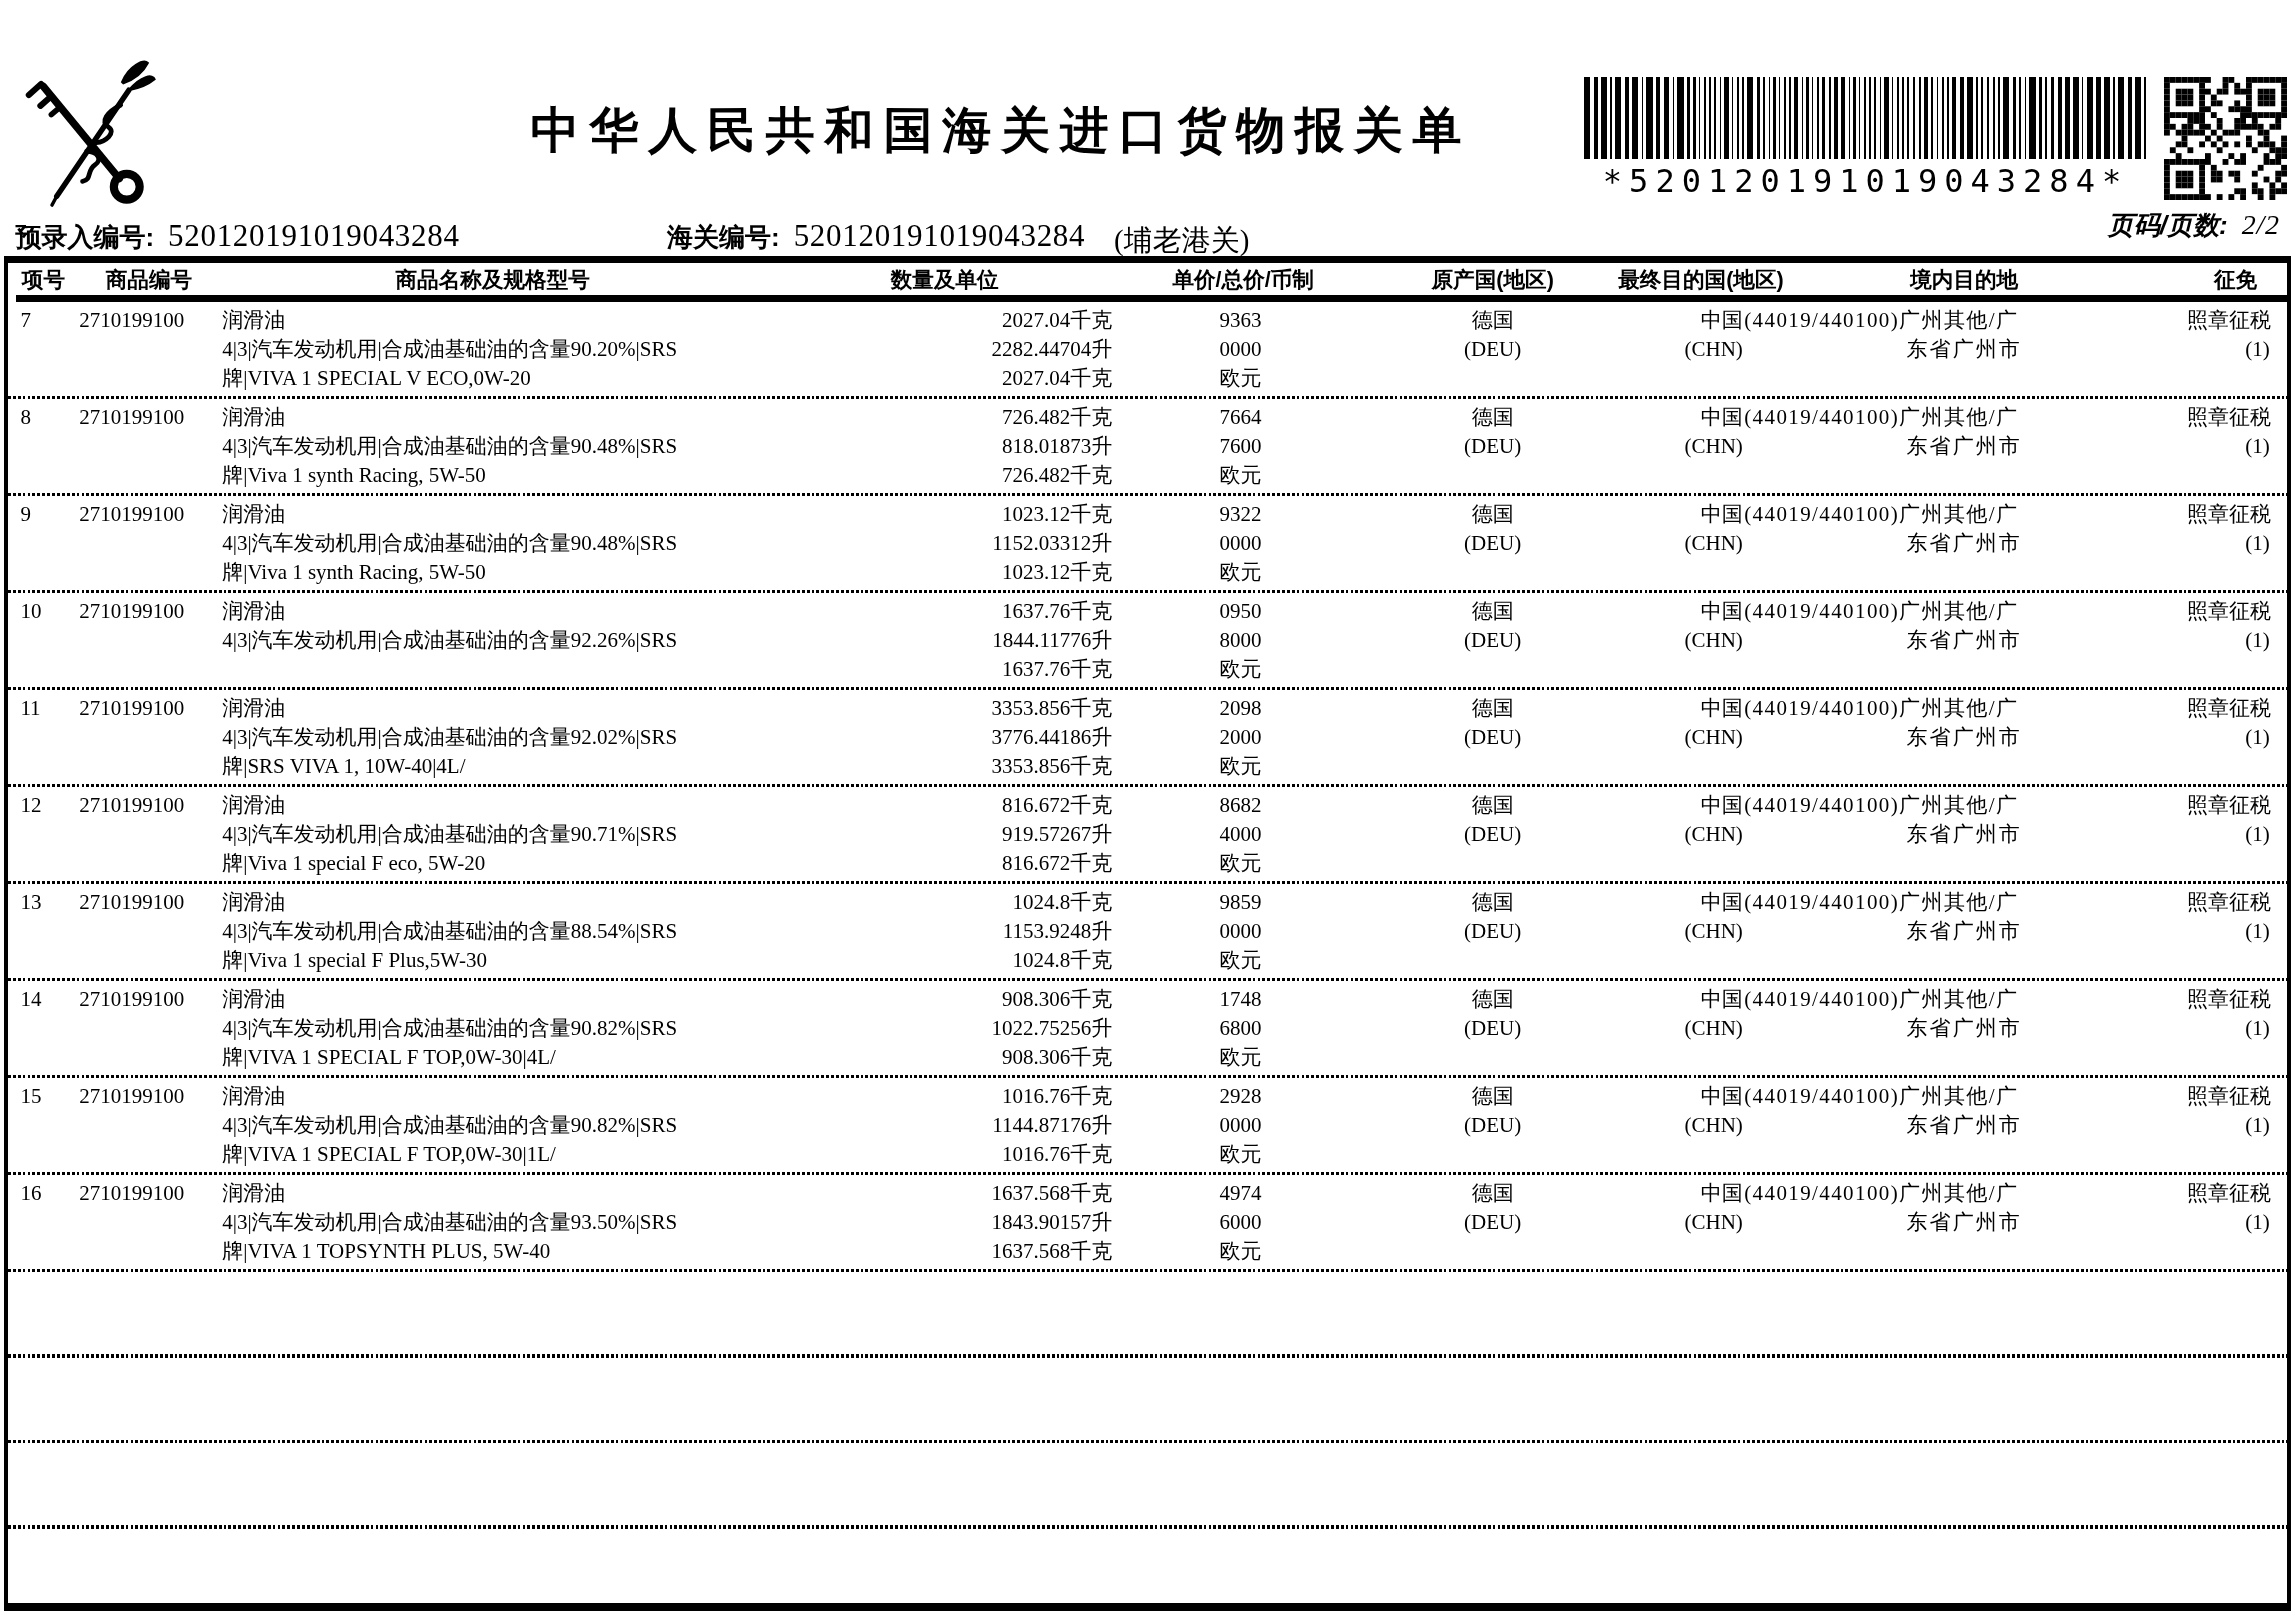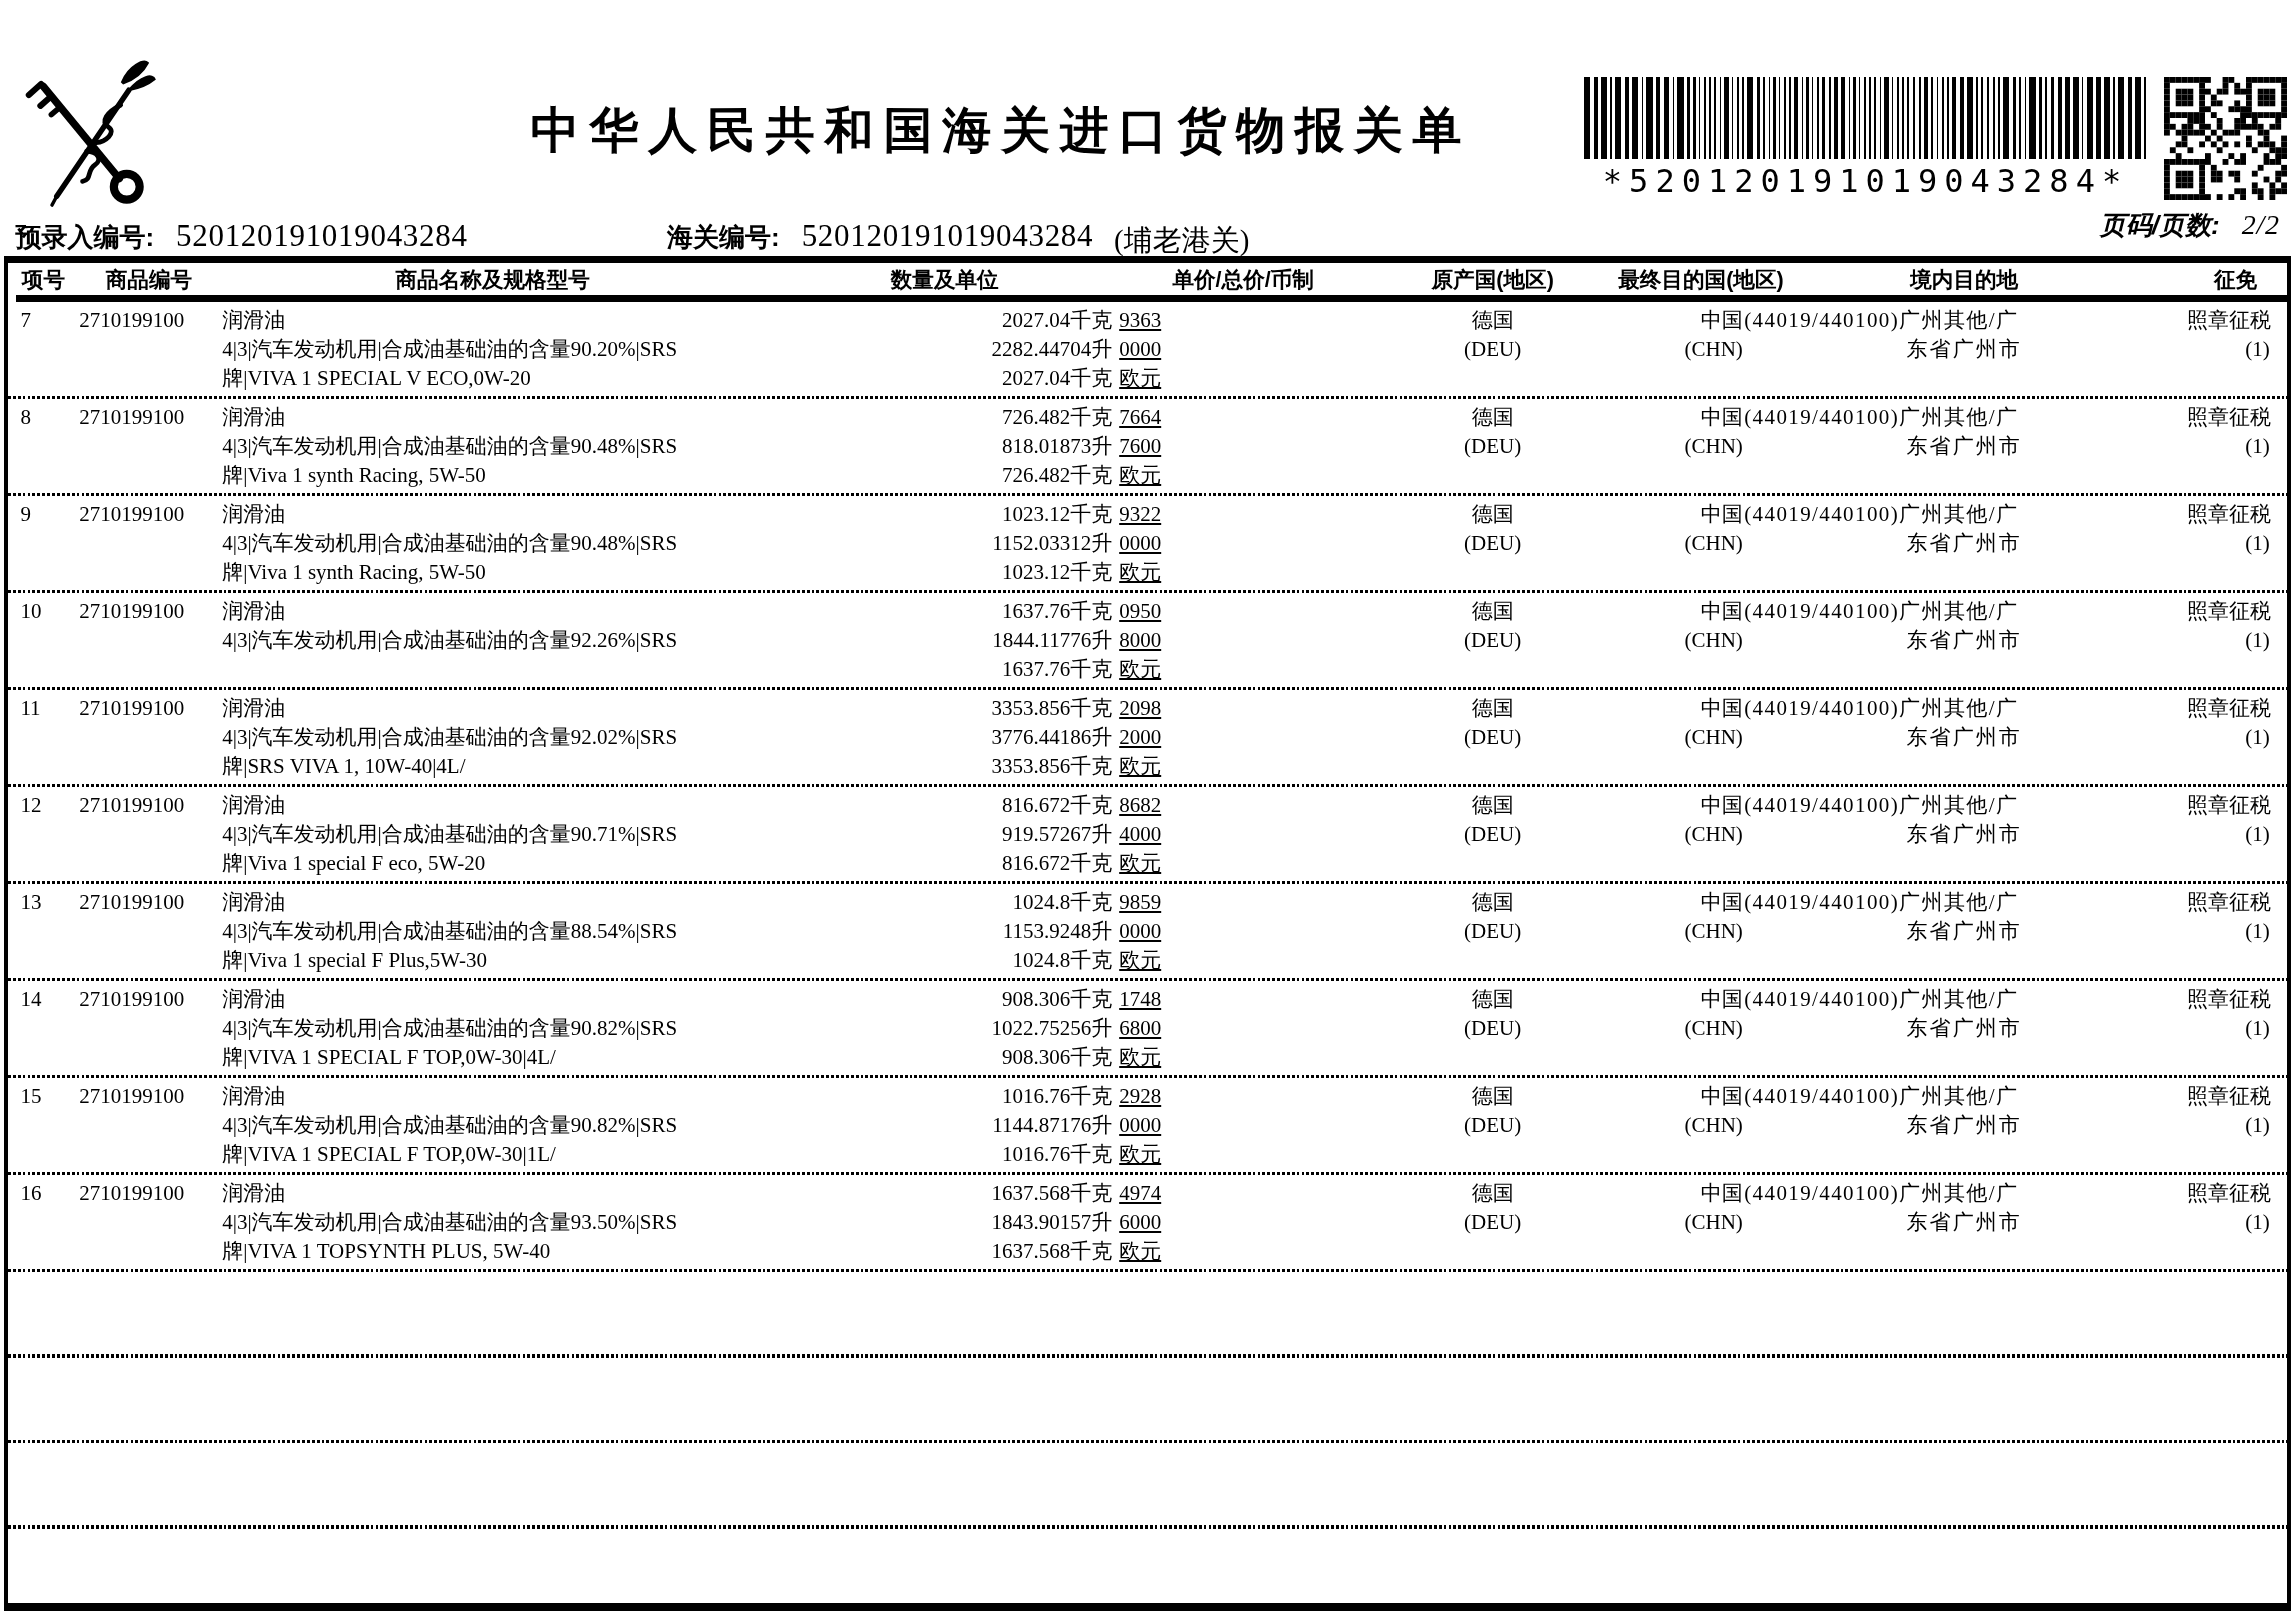--- a/index.html
+++ b/index.html
@@ -12,21 +12,21 @@
          font-size:49px;font-weight:bold;letter-spacing:9.8px;white-space:nowrap;
          font-family:"Liberation Serif","DejaVu Serif",serif;}
   .barcode{position:absolute;left:1584px;top:77px;width:563px;}
   .bars{height:82px;display:flex;justify-content:space-between;align-items:stretch;}
   .bars div{background:#000;height:100%;}
   .bartext{margin-top:2.8px;font-family:"DejaVu Sans Mono","Liberation Mono",monospace;
            font-size:32px;letter-spacing:7px;text-align:center;white-space:nowrap;}
   .qr{position:absolute;left:2164px;top:77px;width:123px;height:123px;}
 
   
-  .field{position:absolute;display:flex;align-items:baseline;gap:22px;white-space:nowrap;}
+  .field{position:absolute;display:flex;align-items:baseline;gap:14px;white-space:nowrap;}
   .f-label{font-family:"Liberation Sans","DejaVu Sans",sans-serif;font-weight:bold;font-size:26px;}
   .f-value{font-size:31px;letter-spacing:0.7px;}
   .pre-entry{left:15.4px;top:218px;}
   .customs-no{left:667px;top:218px;}
   .office{left:1114px;top:221px;font-size:29px;}
   .pageinfo{right:15.4px;top:208px;font-style:italic;}
   .pageinfo .f-value{font-size:28px;}
 
   
   .table{position:absolute;left:4.2px;right:4.2px;top:256px;bottom:5.6px;
@@ -39,21 +39,21 @@
   .h1{padding-left:5.6px;}
   .h2{padding-left:26.5px;}
   .h3{text-align:center;padding-right:84px;}
   .h4{text-align:center;padding-right:77px;}
   .h5,.h6,.h7,.h8,.h9{text-align:center;}
 
   .trow{height:90px;padding-top:3.5px;font-size:21px;}
   .ln{height:29px;line-height:29px;white-space:nowrap;}
   .c1{padding-left:4.2px;}
   .c4{text-align:right;padding-right:7px;}
-  .c5{text-align:left;padding-right:5.6px;text-decoration:underline;}
+  .c5{text-align:center;padding-right:5.6px;}
   .c6{text-align:center;}
   .c7{text-align:right;padding-right:1.4px;}
   .c8 .ln{letter-spacing:1.4px;}
   .c8 .ln-center{text-align:center;letter-spacing:2.1px;}
   .c9 .ln{padding-left:2.8px;}
   .c9 .ln-right{text-align:right;padding-right:17px;}
 
   .sep{height:3.5px;background:repeating-linear-gradient(90deg,#000 0 2.8px,#fff 2.8px 4.9px);}
   .empty-band{height:82px;}
   .empty-last{flex:1;}

